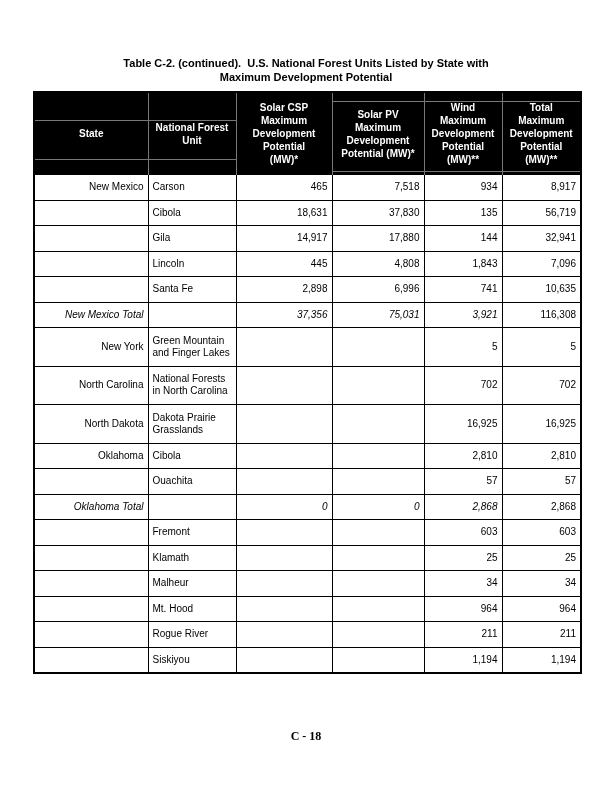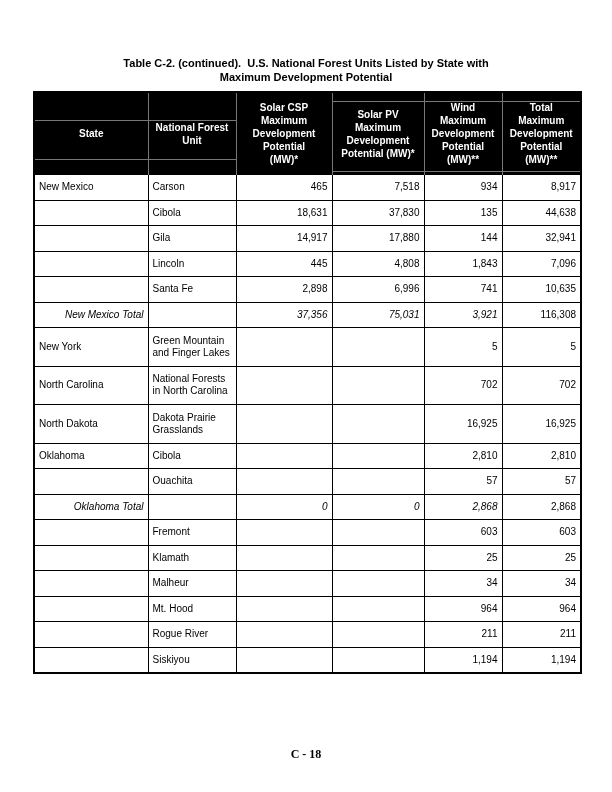--- a/index.html
+++ b/index.html
@@ -66,36 +66,35 @@
   table.forest-table td {
     border: 1px solid #000;
     background: #fff;
     font-size: 10px;
     line-height: 12px;
     vertical-align: middle;
     height: 24.5px;
     padding: 0 4px;
   }
   tr.tall td { height: 37.5px; }
-  td.c-state { text-align: left; padding-left: 5px; }
+  td.c-state { text-align: right; padding-left: 5px; }
   td.c-unit  { white-space: pre-line; }
   td.c-num   { text-align: right; }
   tr.total td.c-state { text-align: right; font-style: italic; padding-right: 4px; }
   tr.total td.c-num   { font-style: italic; }
   tr.total td.c-total { font-style: normal; }
   .page-footer {
     position: absolute;
     top: 729px;
     left: 0;
     width: 612px;
     text-align: center;
     font-family: "Liberation Serif", serif;
     font-weight: bold;
     font-size: 12px;
-    margin-top: 18px;
   }
 </style>
 </head>
 <body>
 
 <div class="page">
 
   <div class="doc-title">Table C-2. (continued).  U.S. National Forest Units Listed by State with
 Maximum Development Potential</div>
 
@@ -142,21 +141,21 @@
     <td class="c-num">7,518</td>
     <td class="c-num">934</td>
     <td class="c-num c-total">8,917</td>
   </tr>
         <tr>
     <td class="c-state"></td>
     <td class="c-unit">Cibola</td>
     <td class="c-num">18,631</td>
     <td class="c-num">37,830</td>
     <td class="c-num">135</td>
-    <td class="c-num c-total">44,638</td>
+    <td class="c-num c-total">56,719</td>
   </tr>
         <tr>
     <td class="c-state"></td>
     <td class="c-unit">Gila</td>
     <td class="c-num">14,917</td>
     <td class="c-num">17,880</td>
     <td class="c-num">144</td>
     <td class="c-num c-total">32,941</td>
   </tr>
         <tr>

